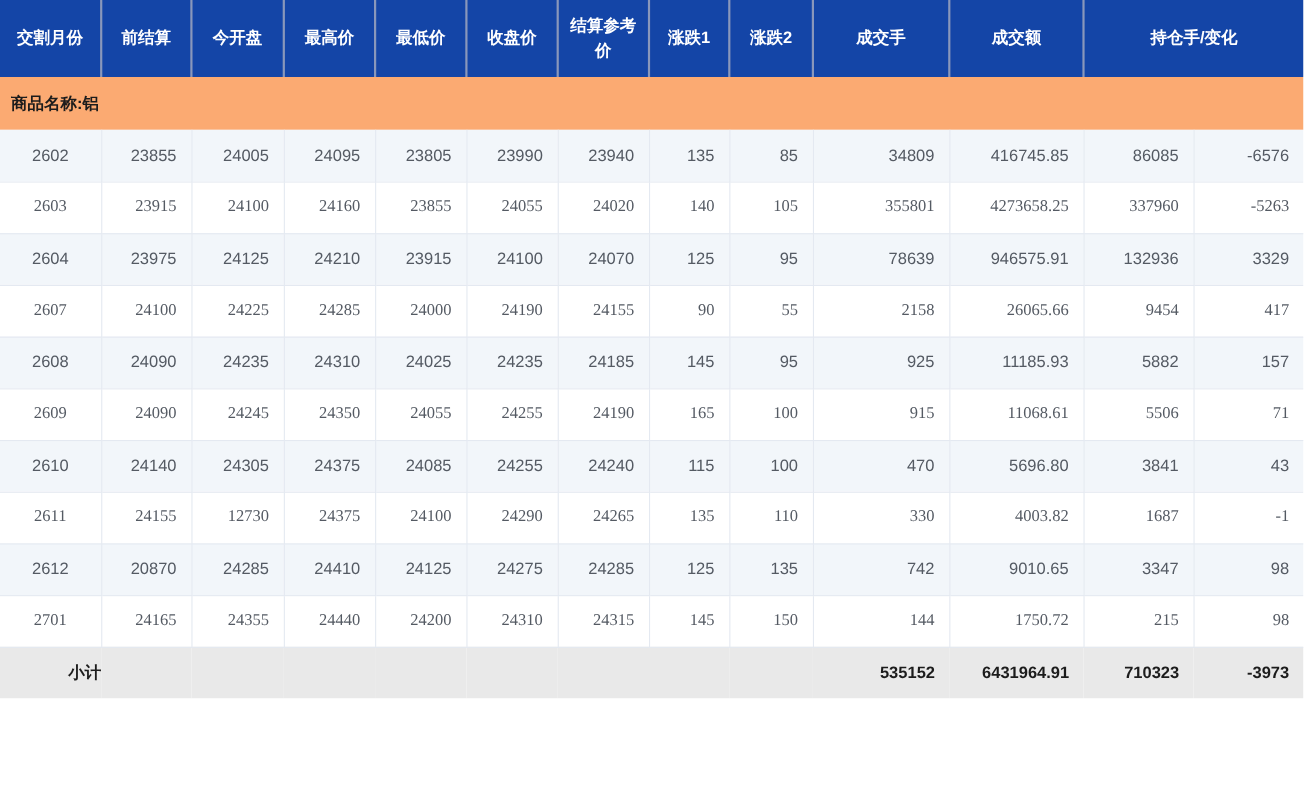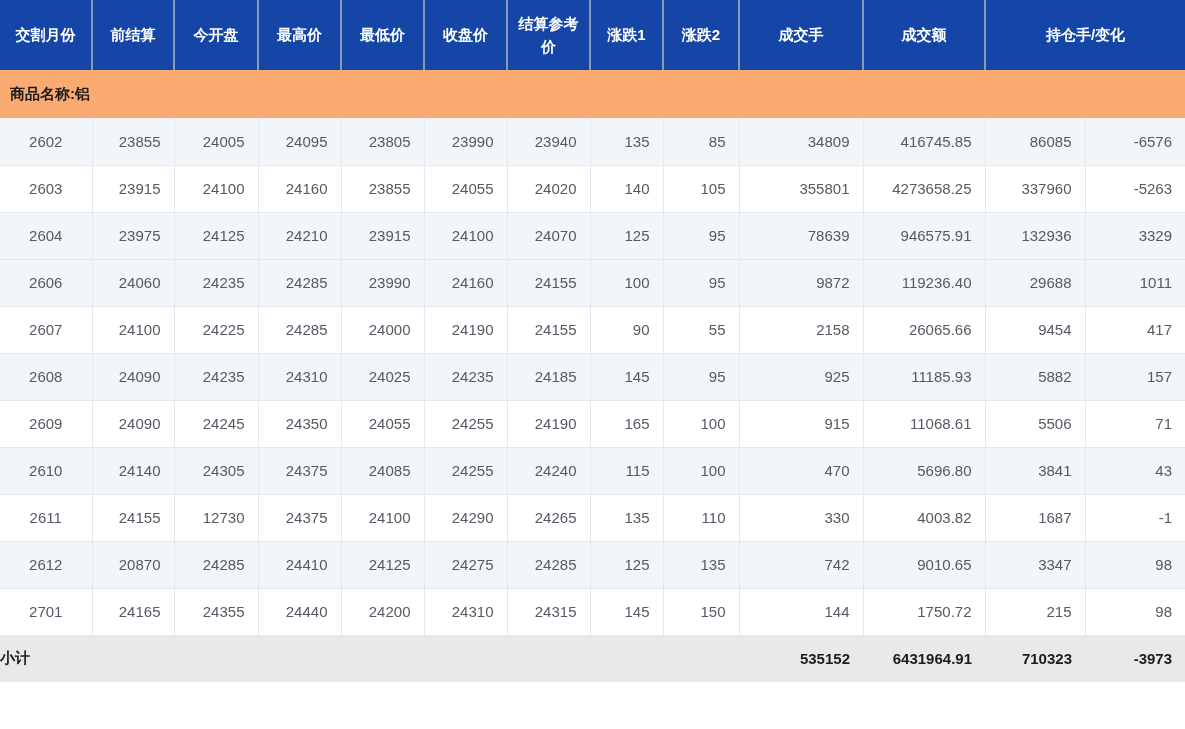--- a/index.html
+++ b/index.html
@@ -57,35 +57,35 @@
     border-bottom:1px solid var(--grid);
     border-right:1px solid var(--grid);
   }
   tbody tr.data-row td:first-child{
     text-align:center;
     padding:0;
     margin-left:24px;
   }
   tbody tr.data-row td:last-child{border-right:none;}
   tbody tr.alt{background:var(--row-alt);}
-  tbody tr.plain{background:var(--row-plain);}
+  tbody tr.plain{background:var(--row-plain);font-family:Liberation Serif, serif;}
   
   tr.subtotal-row td{
     background:var(--subtotal-bg);
     color:var(--dark-text);
     font-weight:bold;
     font-size:15px;
     height:47px;
     text-align:right;
     padding:0 13px 0 0;
     vertical-align:middle;
     border:none;
   }
   tr.subtotal-row td:first-child{
-    text-align:left;
+    text-align:right;
     padding:0;
   }
 </style>
 </head>
 <body>
 
 <table class="quote-table">
   <colgroup>
     <col style="width:92px">
       <col style="width:82px">
@@ -160,35 +160,20 @@
         <td>23915</td>
         <td>24100</td>
         <td>24070</td>
         <td>125</td>
         <td>95</td>
         <td>78639</td>
         <td>946575.91</td>
         <td>132936</td>
         <td>3329</td>
       </tr>
-      <tr class="data-row alt">
-        <td>2606</td>
-        <td>24060</td>
-        <td>24235</td>
-        <td>24285</td>
-        <td>23990</td>
-        <td>24160</td>
-        <td>24155</td>
-        <td>100</td>
-        <td>95</td>
-        <td>9872</td>
-        <td>119236.40</td>
-        <td>29688</td>
-        <td>1011</td>
-      </tr>
       <tr class="data-row plain">
         <td>2607</td>
         <td>24100</td>
         <td>24225</td>
         <td>24285</td>
         <td>24000</td>
         <td>24190</td>
         <td>24155</td>
         <td>90</td>
         <td>55</td>

